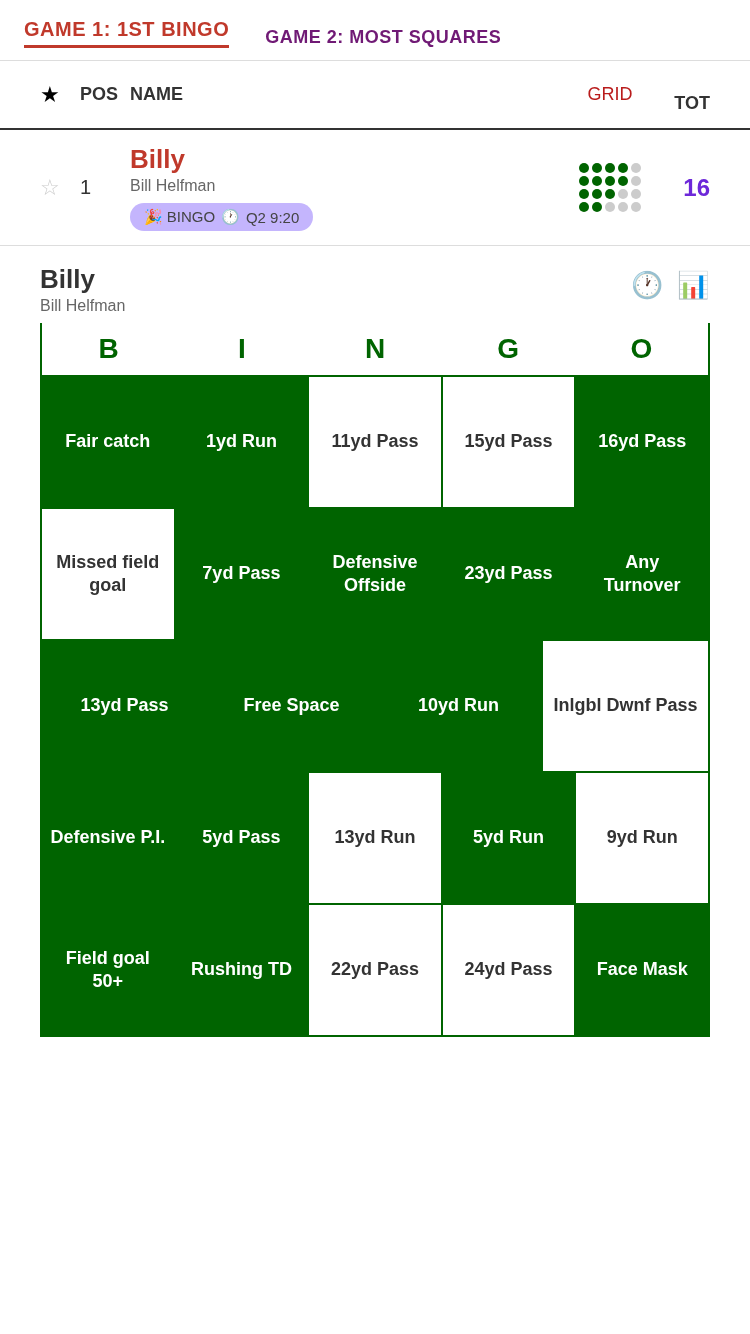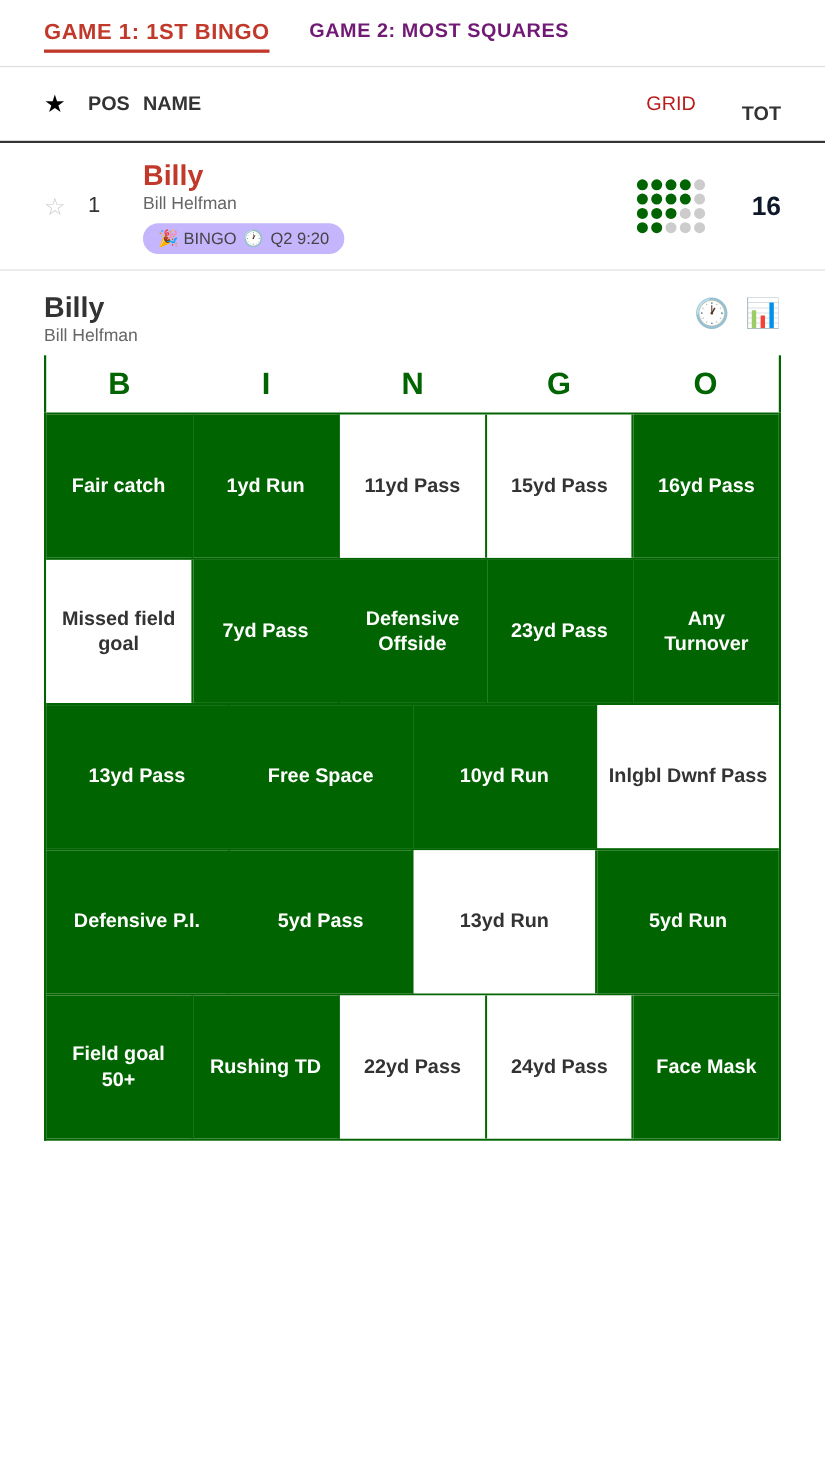--- a/index.html
+++ b/index.html
@@ -7,22 +7,22 @@
       font-family: -apple-system, BlinkMacSystemFont, 'Helvetica Neue', Arial, sans-serif;
       background: #fff;
       width: 750px;
       min-height: 1334px;
       overflow-x: hidden;
     }
 
     
     .tabs {
       display: flex;
-      align-items: flex-start;
-      padding: 18px 40px 12px 40px;
+      align-items: flex-end;
+      padding: 18px 40px 12px 24px;
       border-bottom: 1px solid #ddd;
     }
     .tab-active {
       color: #c0392b;
       font-weight: 700;
       font-size: 20px;
       text-transform: uppercase;
       border-bottom: 3px solid #c0392b;
       padding-bottom: 4px;
       letter-spacing: 0.5px;
@@ -66,21 +66,21 @@
       align-items: center;
       background: #c4b5fd;
       border-radius: 20px;
       padding: 5px 14px;
       font-size: 15px;
       color: #444;
       margin-top: 8px;
       gap: 6px;
     }
     .pr-grid { width: 80px; display: flex; justify-content: center; }
-    .pr-tot { width: 60px; font-size: 24px; font-weight: 600; color: #0f172a; text-align: right; }
+    .pr-tot { width: 60px; font-size: 24px; font-weight: 600; color: #6d28d9; text-align: right; }
 
     
     .dot-grid {
       display: grid;
       grid-template-columns: repeat(5, 10px);
       grid-template-rows: repeat(4, 10px);
       gap: 3px;
     }
     .dot {
       width: 10px;
@@ -252,20 +252,21 @@
       <div class="bingo-cell filled">13yd Pass</div>
       <div class="bingo-cell filled">Free Space</div>
       <div class="bingo-cell filled">10yd Run</div>
       <div class="bingo-cell">Inlgbl Dwnf Pass</div>
     </div>
     <div class="bingo-row">
       <div class="bingo-cell filled">Defensive P.I.</div>
       <div class="bingo-cell filled">5yd Pass</div>
       <div class="bingo-cell">13yd Run</div>
       <div class="bingo-cell filled">5yd Run</div>
+      <div class="bingo-cell">9yd Run</div>
     </div>
     <div class="bingo-row">
       <div class="bingo-cell filled">Field goal 50+</div>
       <div class="bingo-cell filled">Rushing TD</div>
       <div class="bingo-cell">22yd Pass</div>
       <div class="bingo-cell">24yd Pass</div>
       <div class="bingo-cell filled">Face Mask</div>
     </div>
   </div>
 

